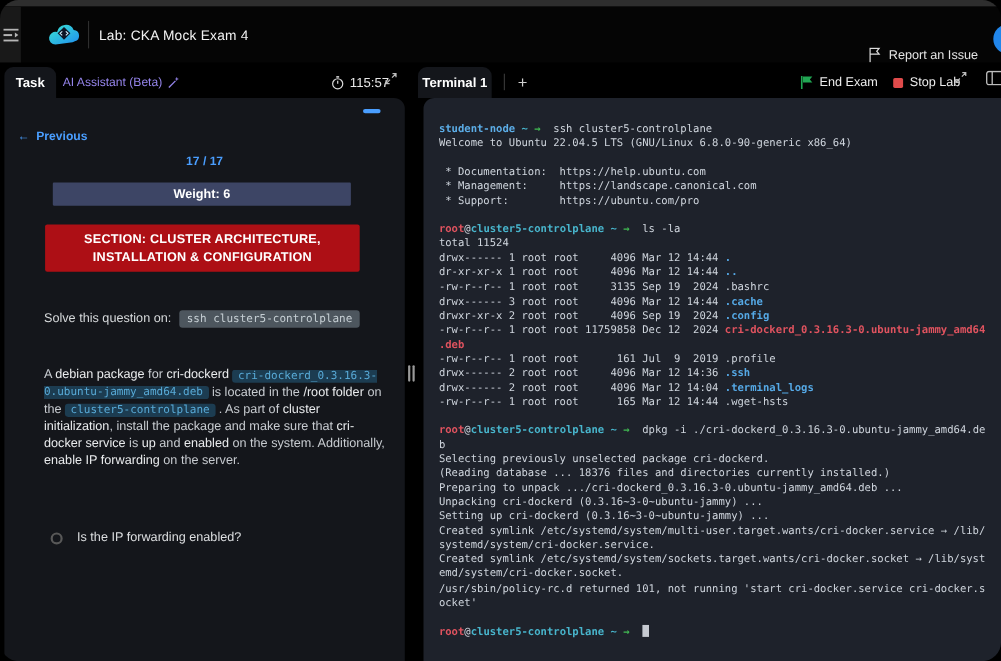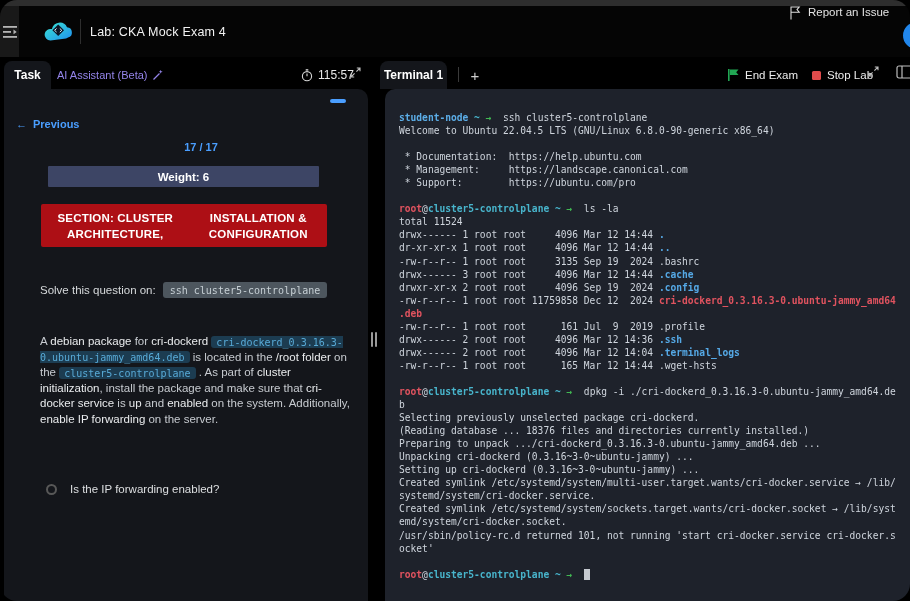--- a/index.html
+++ b/index.html
@@ -7,21 +7,21 @@
   body { font-family:"Liberation Sans", sans-serif; }
   #app { position:relative; width:910px; height:601px; background:#000; overflow:hidden;border-radius:17px; }
 
   
   .top-strip { position:absolute; top:0; left:0; width:910px; height:6px; background:#2e2e2e; }
   .navbar { position:absolute; top:6px; left:0; width:910px; height:51px; background:#050505; }
   .toggle-box { position:absolute; left:0; top:0; width:19px; height:51px; background:#191919; display:flex; align-items:center; justify-content:center; cursor:pointer; }
   .logo { position:absolute; left:42px; top:13px; }
   .nav-divider { position:absolute; left:80px; top:13px; width:1px; height:25px; background:#2e2e2e; }
   .nav-title { position:absolute; left:90px; top:0; height:51px; display:flex; align-items:center; color:#f2f2f2; font-size:12.5px; font-weight:500; letter-spacing:.2px; }
-  .report { position:absolute; left:789px; top:0; height:51px; display:flex; align-items:flex-start; gap:7px; color:#e4e4e4; font-size:11.5px; cursor:pointer; }
+  .report { position:absolute; left:789px; top:0; height:51px; display:flex; align-items:flex-end; gap:7px; color:#e4e4e4; font-size:11.5px; cursor:pointer; }
   .avatar-circle { position:absolute; left:903px; top:16px; width:27px; height:27px; border-radius:50%; background:#2186eb; }
 
   
   .tabrow { position:absolute; top:57px; left:0; width:910px; height:32px; background:#000; }
   .tab-active { position:absolute; bottom:0; height:28px; background:#14161b; border-radius:8px 8px 0 0; display:flex; align-items:center; justify-content:center; color:#fff; font-size:12px; font-weight:bold; cursor:pointer; }
   .tab-task { left:4px; width:47px; }
   .tab-terminal { left:380px; width:67px; }
   .tab-ai { position:absolute; left:57px; bottom:0; height:28px; display:flex; align-items:center; gap:5px; color:#9484ea; font-size:11px; cursor:pointer; }
   .timer { position:absolute; left:301px; bottom:0; height:28px; display:flex; align-items:center; gap:5px; color:#e8e8e8; font-size:12px; }
   .pane-expand { position:absolute; left:350px; bottom:7px; cursor:pointer; }
@@ -31,23 +31,23 @@
   .end-exam { left:728px;margin-top:22px; }
   .stop-lab { left:812px; }
   .stop-square { width:9px; height:9px; border-radius:1.5px; background:#e04b4b; }
   .term-expand { position:absolute; left:868px; bottom:8px; cursor:pointer; }
   .panel-icon { position:absolute; left:896px; bottom:6px; cursor:pointer; }
 
   
   .left-card { position:absolute; left:4px; top:89px; width:364px; height:512px; background:#14161b; border-radius:0 10px 0 0; }
   .min-dash { position:absolute; right:22px; top:10px; width:16px; height:3.5px; background:#4a9eff; border-radius:2px; cursor:pointer; }
   .prev { position:absolute; left:12px; top:29px; color:#4a9eff; font-weight:bold; font-size:11px; display:flex; gap:6px; align-items:center; cursor:pointer; }
-  .progress { position:absolute; top:52px; left:15px; width:100%; text-align:center; color:#4a9eff; font-size:11px; font-weight:bold; }
+  .progress { position:absolute; top:52px; left:0; width:100%; text-align:center; color:#4a9eff; font-size:11px; font-weight:bold; }
   .weight { position:absolute; left:44px; top:77px; width:271px; height:21px; background:#3d4565; color:#fff; font-weight:bold; font-size:11.5px; display:flex; align-items:center; justify-content:center; border-radius:1px; }
-  .banner { position:absolute; left:37px; top:115px; width:286px; height:43px; background:#ad0f15; color:#fff; font-weight:bold; font-size:11.5px; display:flex; flex-direction:row; align-items:center; justify-content:center; text-align:center; border-radius:2px; line-height:16px; letter-spacing:.2px; }
+  .banner { position:absolute; left:37px; top:115px; width:286px; height:43px; background:#ad0f15; color:#fff; font-weight:bold; font-size:11.5px; display:flex; flex-direction:column; align-items:center; justify-content:center; text-align:center; border-radius:2px; line-height:16px; letter-spacing:.2px; }
   .solve { position:absolute; left:36px; top:193px; font-size:11.5px; color:#d6d9db; display:flex; align-items:center; gap:7px; }
   .solve-chip { background:#4d565e; color:#c6cfd4; font-family:"DejaVu Sans Mono", monospace; font-size:10px; padding:2.5px 7px; border-radius:3px; white-space:nowrap; }
   .desc { position:absolute; left:36px; top:245px; width:312px; font-size:11.5px; line-height:15.5px; color:#c7cbd0; }
   .seg-n {}
   .seg-b { font-weight:normal; color:#e9ebed; }
   .seg-c { font-family:"DejaVu Sans Mono", monospace; font-size:10px; background:#1c3c51; color:#58aad7; padding:0.5px 5px; border-radius:3px; }
   .questions { position:absolute; left:42px; top:394px; display:flex; flex-direction:column; gap:13px; }
   .q-row { display:flex; align-items:center; gap:13px; font-size:11.5px; color:#dddfe1; }
   .radio { width:11px; height:11px; border-radius:50%; border:2px solid #585858; flex:none; cursor:pointer; background:transparent; }
 

